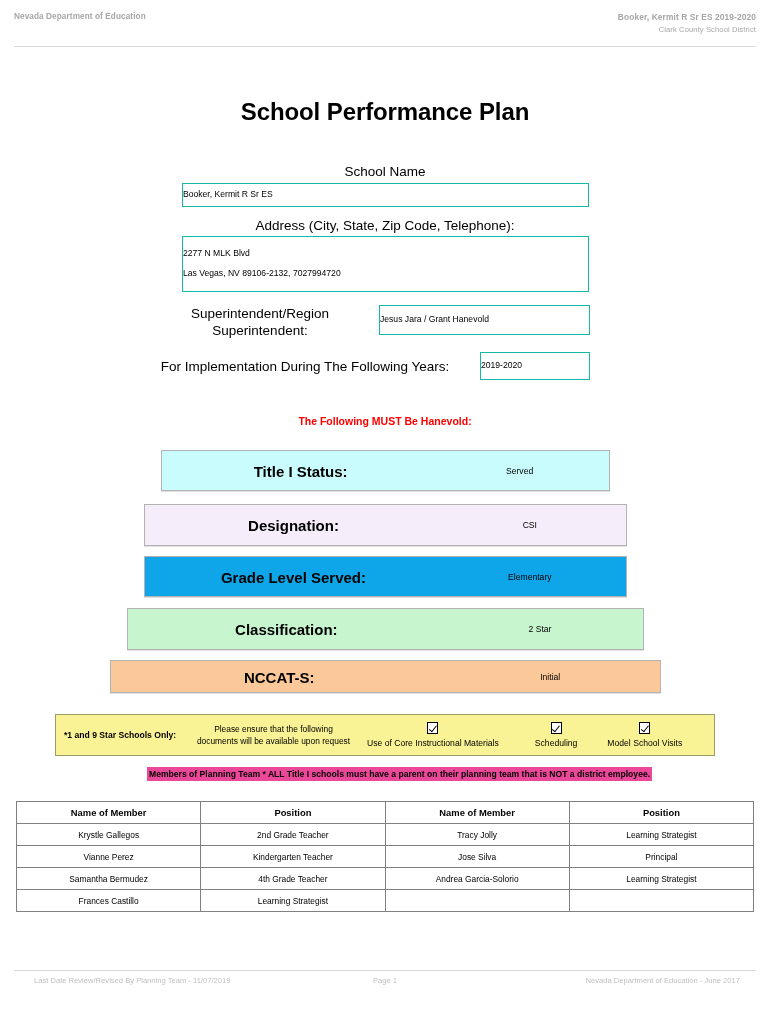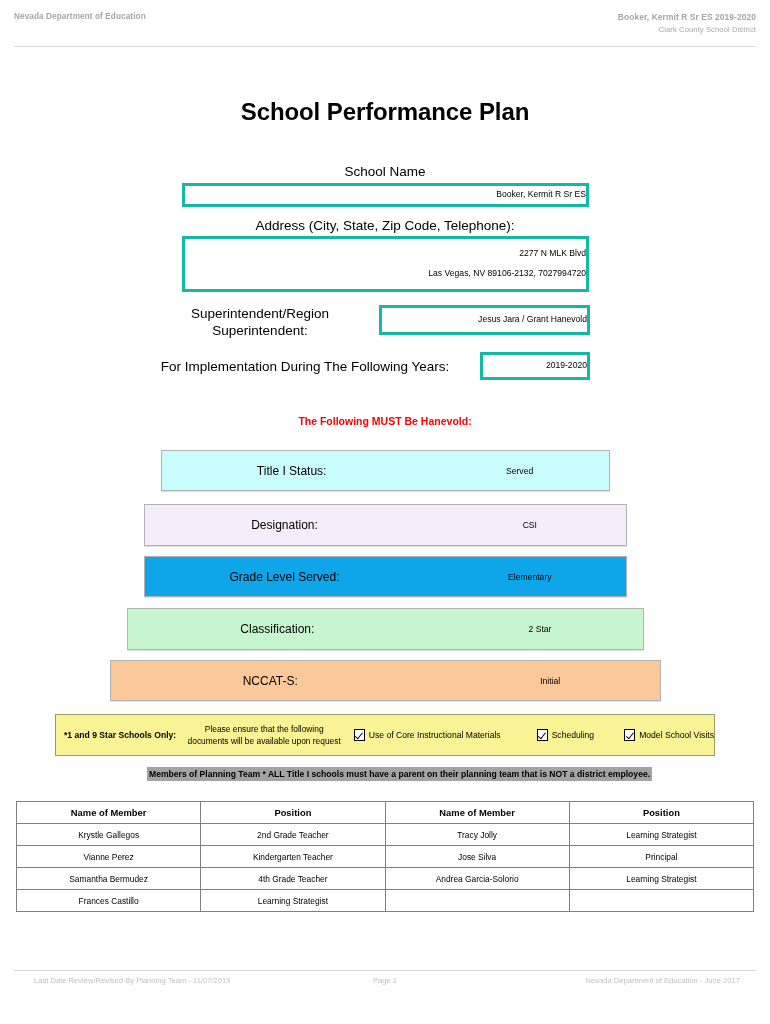--- a/index.html
+++ b/index.html
@@ -64,26 +64,26 @@
     letter-spacing: -0.1px;
   }
 
   
   .field-label {
     text-align: center;
     font-size: 13.5px;
     color: #000;
   }
   .boxframe {
-    border: 3px solid #14b8a6;
+    border: 1px solid #14b8a6;
     background: #fff;
     box-sizing: border-box;
     display: flex;
     flex-direction: column;
-    align-items: flex-end;
+    align-items: flex-start;
     justify-content: center;
   }
   .boxval {
     font-size: 8.6px;
     text-align: center;
     line-height: 1.15;
   }
 
   #school-name-label { position: absolute; top: 164px; left: 0; right: 0; }
   #school-name-box {
@@ -142,38 +142,39 @@
     border: 1px solid #b3b3b3;
     box-shadow: 0 1px 0 rgba(0,0,0,.12);
   }
   .status-bar .bar-label {
     position: absolute;
     left: 0;
     width: 58%;
     top: 50%;
     transform: translateY(-50%);
     text-align: center;
-    font-size: 12px;
-    font-weight: normal;
+    font-size: 15px;
+    font-weight: bold;
+    padding-left: 9px;
   }
   .status-bar .bar-value {
     position: absolute;
     right: 2%;
     width: 36%;
     top: 50%;
     transform: translateY(-50%);
     text-align: center;
     font-size: 8.6px;
   }
 
   #bar-title1  { left: 161px; top: 450px; width: 449px; height: 41px; background: #C9FCFC; }
   #bar-design  { left: 144px; top: 504px; width: 483px; height: 42px; background: #F6EDFB; }
   #bar-grade   { left: 144px; top: 556px; width: 483px; height: 41px; background: #F6EDFB; }
   #bar-class   { left: 127px; top: 608px; width: 517px; height: 42px; background: #C7F5CE; }
-  #bar-nccat   { left: 110px; top: 660px; width: 551px; height: 41px; background: #FBC999; }
+  #bar-nccat   { left: 110px; top: 660px; width: 551px; height: 33px; background: #FBC999; }
 
   
   #star-strip {
     position: absolute;
     left: 55px; top: 714px;
     width: 660px; height: 42px;
     background: #FAF396;
     border: 1px solid #9a9a6a;
     box-sizing: border-box;
     display: flex;
@@ -196,20 +197,21 @@
     flex: 1;
     display: flex;
     align-items: center;
   }
   .chk-item {
     display: flex;
     align-items: center;
     gap: 4px;
     font-size: 8.6px;
     white-space: nowrap;
+    flex-direction: column;
   }
   .chk-item.c1 { margin-left: 6px; }
   .chk-item.c2 { margin-left: 36px; }
   .chk-item.c3 { margin-left: 30px; }
   .chkbox {
     width: 9px; height: 10px;
     border: 1px solid #000;
     background: #fff;
     position: relative;
     flex: none;
@@ -223,21 +225,21 @@
     border-bottom: 1.2px solid #000;
     transform: rotate(38deg);
   }
 
   
   #planning-note {
     position: absolute;
     left: 147px; top: 767px;
     font-size: 8.6px;
     font-weight: bold;
-    background: #a3a3a3;
+    background: #ec4899;
     padding: 2px 2px;
     white-space: nowrap;
   }
 
   
   #members-table {
     position: absolute;
     left: 16px; top: 801px;
     width: 738px;
     border-collapse: collapse;

